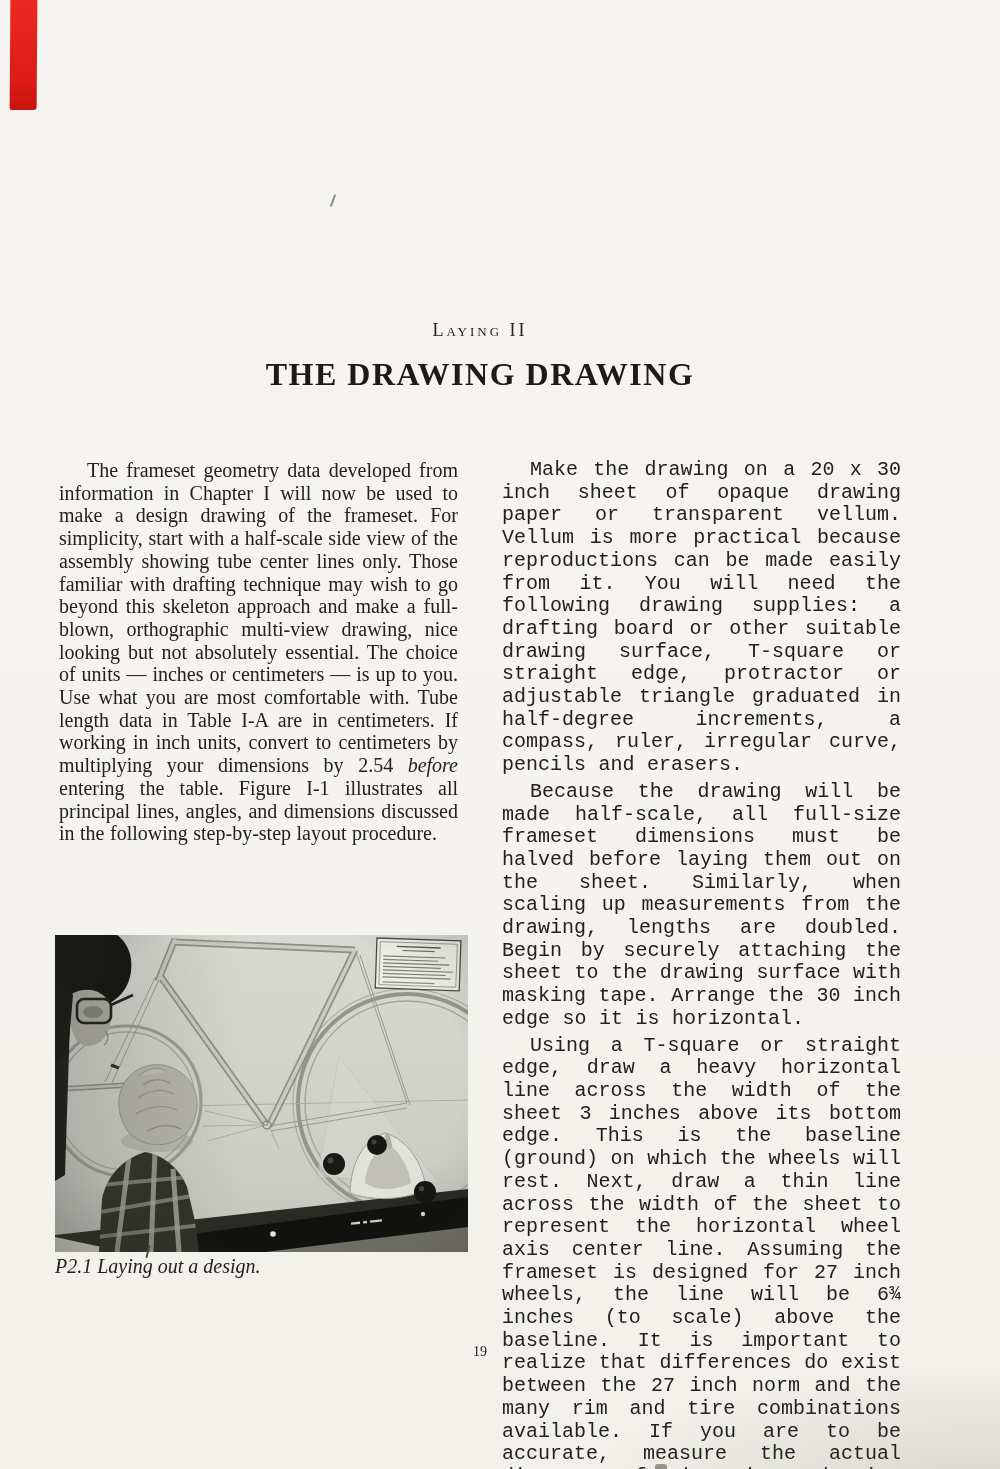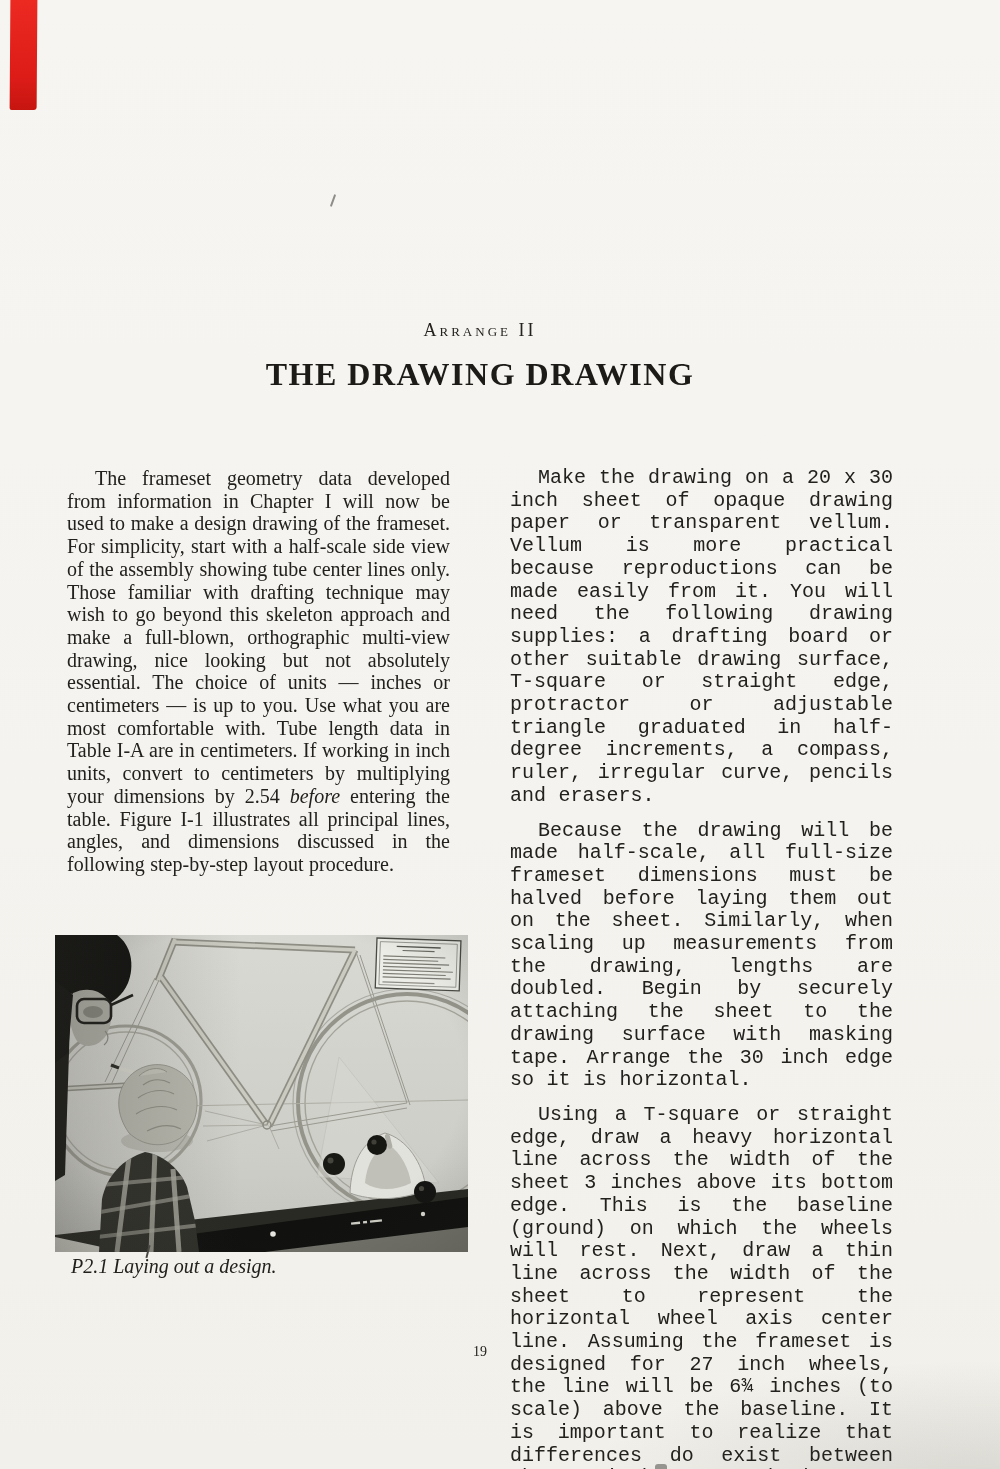--- a/index.html
+++ b/index.html
@@ -17,29 +17,29 @@
     font-size:18px;letter-spacing:3px;font-variant:small-caps;color:#26231f;
   }
   .title{
     position:absolute;left:55px;top:356px;width:850px;text-align:center;
     font-size:32px;font-weight:bold;letter-spacing:1.5px;color:#1d1b18;margin:0;
   }
   .col{
     position:absolute;top:455px;width:407px;text-align:justify;
     font-size:20px;line-height:22.7px;word-spacing:.5px;
   }
-  .col p{margin:12px;text-indent:28px;}
+  .col p{margin:4px;text-indent:28px;}
   .col-left{left:55px;}
   .col-right{left:498px;font-family:Liberation Mono, monospace;}
   .em{font-style:italic;}
   .photo{position:absolute;left:55px;top:935px;width:413px;height:317px;}
   .photo svg{display:block;width:413px;height:317px;}
   .caption{
     position:absolute;left:55px;top:1255px;width:420px;
-    font-style:italic;font-size:20px;color:#23211d;margin-left:16px;
+    font-style:italic;font-size:20px;color:#23211d;
   }
   .pageno{
     position:absolute;left:55px;top:1344px;width:850px;text-align:center;font-size:14px;
   }
   .artifact-slash{
     position:absolute;left:332px;top:194px;width:2px;height:13px;
     background:#8e8e88;transform:rotate(20deg);border-radius:1px;
   }
   .artifact-caption-tick{
     position:absolute;left:147px;top:1245px;width:1.5px;height:13px;
@@ -56,21 +56,21 @@
 </style>
 </head>
 <body>
 
 <div class="page">
 
   <div class="red-strip" style="background:linear-gradient(180deg,#ec2a22,#dd1c18 70%,#c61510);"></div>
 
   <div class="artifact-slash"></div>
 
-  <div class="chapter">Arrange II</div>
+  <div class="chapter">Laying II</div>
   <h1 class="title">THE DRAWING DRAWING</h1>
 
   <div class="col col-left">
     <p><span>The frameset geometry data developed from information in Chapter I will now be used to make a design drawing of the frameset. For simplicity, start with a half-scale side view of the assembly showing tube center lines only. Those familiar with drafting technique may wish to go beyond this skeleton approach and make a full-blown, orthographic multi-view drawing, nice looking but not absolutely essential. The choice of units — inches or centimeters — is up to you. Use what you are most comfortable with. Tube length data in Table I-A are in centimeters. If working in inch units, convert to centimeters by multiplying your dimensions by 2.54 </span><span class="em">before</span><span> entering the table. Figure I-1 illustrates all principal lines, angles, and dimensions discussed in the following step-by-step layout procedure.</span></p>
   </div>
 
   <div class="col col-right">
     <p>Make the drawing on a 20 x 30 inch sheet of opaque drawing paper or transparent vellum. Vellum is more practical because reproductions can be made easily from it. You will need the following drawing supplies: a drafting board or other suitable drawing surface, T-square or straight edge, protractor or adjustable triangle graduated in half-degree increments, a compass, ruler, irregular curve, pencils and erasers.</p>
     <p>Because the drawing will be made half-scale, all full-size frameset dimensions must be halved before laying them out on the sheet. Similarly, when scaling up measurements from the drawing, lengths are doubled. Begin by securely attaching the sheet to the drawing surface with masking tape. Arrange the 30 inch edge so it is horizontal.</p>
     <p>Using a T-square or straight edge, draw a heavy horizontal line across the width of the sheet 3 inches above its bottom edge. This is the baseline (ground) on which the wheels will rest. Next, draw a thin line across the width of the sheet to represent the horizontal wheel axis center line. Assuming the frameset is designed for 27 inch wheels, the line will be 6¾ inches (to scale) above the baseline. It is important to realize that differences do exist between the 27 inch norm and the many rim and tire combinations available. If you are to be accurate, measure the actual diameter of the rim and tire combination you plan to use on the frameset. Now determine the actual wheel axle height by halving that dimension. Some purists may also want to subtract an additional ¹⁄₁₆ or ⅛ inch from the wheel’s radius to allow for the slight flattening of the tire. Now draw the center line.</p>

